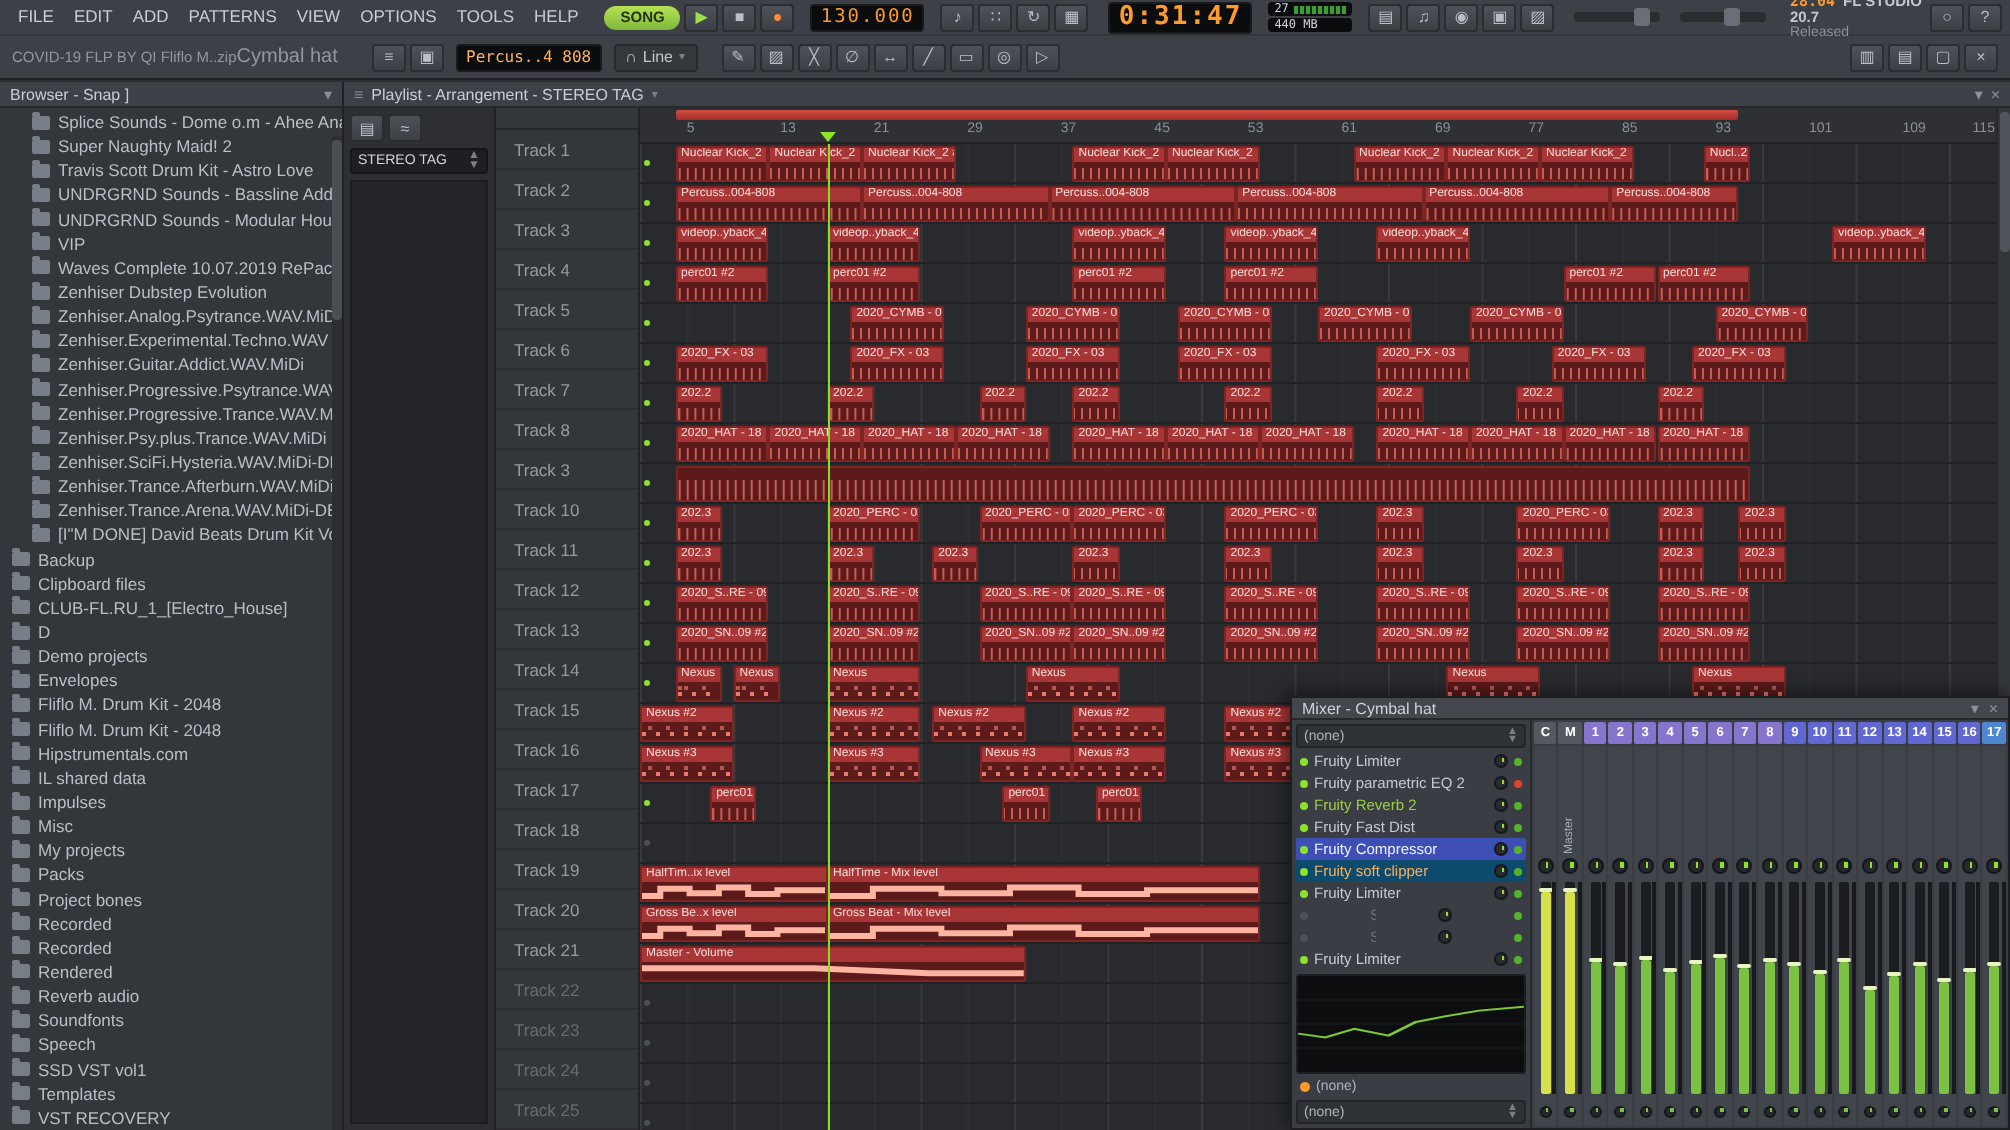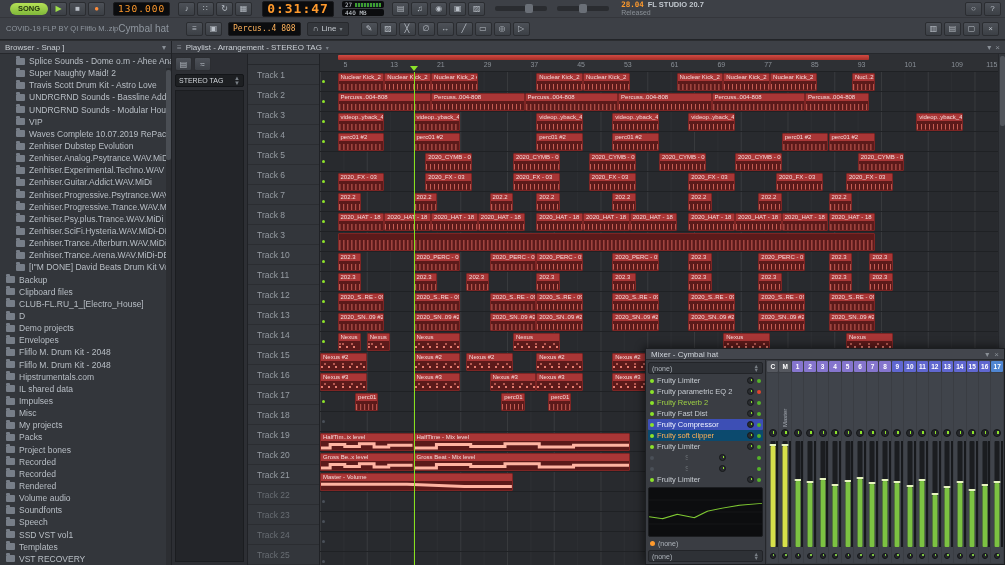--- a/index.html
+++ b/index.html
@@ -136,20 +136,30 @@
   .ch-bottom i { width:6px; height:6px; border-radius:50%; background:#26282c; border:1px solid #141619; position:relative; }
   .ch-bottom i::after { content:""; position:absolute; left:2px; top:0px; width:1.5px; height:2px; background:#7cc242; }
 </style>
 </head>
 <body>
 
 <div class="app">
 
   <div class="topbar">
     <div class="row1">
+      <div class="menu-items">
+          <span class="menu-item">FILE</span>
+          <span class="menu-item">EDIT</span>
+          <span class="menu-item">ADD</span>
+          <span class="menu-item">PATTERNS</span>
+          <span class="menu-item">VIEW</span>
+          <span class="menu-item">OPTIONS</span>
+          <span class="menu-item">TOOLS</span>
+          <span class="menu-item">HELP</span>
+        </div>
       <div class="pill">SONG</div>
       <div class="tbtn green">▶</div>
       <div class="tbtn">■</div>
       <div class="tbtn orange">●</div>
       <div class="lcd bpm" style="margin-left:6px;">130.000</div>
       <div class="icon-strip">
           <div class="tbtn">♪</div>
           <div class="tbtn">∷</div>
           <div class="tbtn">↻</div>
           <div class="tbtn">▦</div>
@@ -371,21 +381,21 @@
         <div class="b-row">
           <span class="folder"></span>
           <span>Recorded</span>
         </div>
         <div class="b-row">
           <span class="folder"></span>
           <span>Rendered</span>
         </div>
         <div class="b-row">
           <span class="folder"></span>
-          <span>Volume audio</span>
+          <span>Reverb audio</span>
         </div>
         <div class="b-row">
           <span class="folder"></span>
           <span>Soundfonts</span>
         </div>
         <div class="b-row">
           <span class="folder"></span>
           <span>Speech</span>
         </div>
         <div class="b-row">

